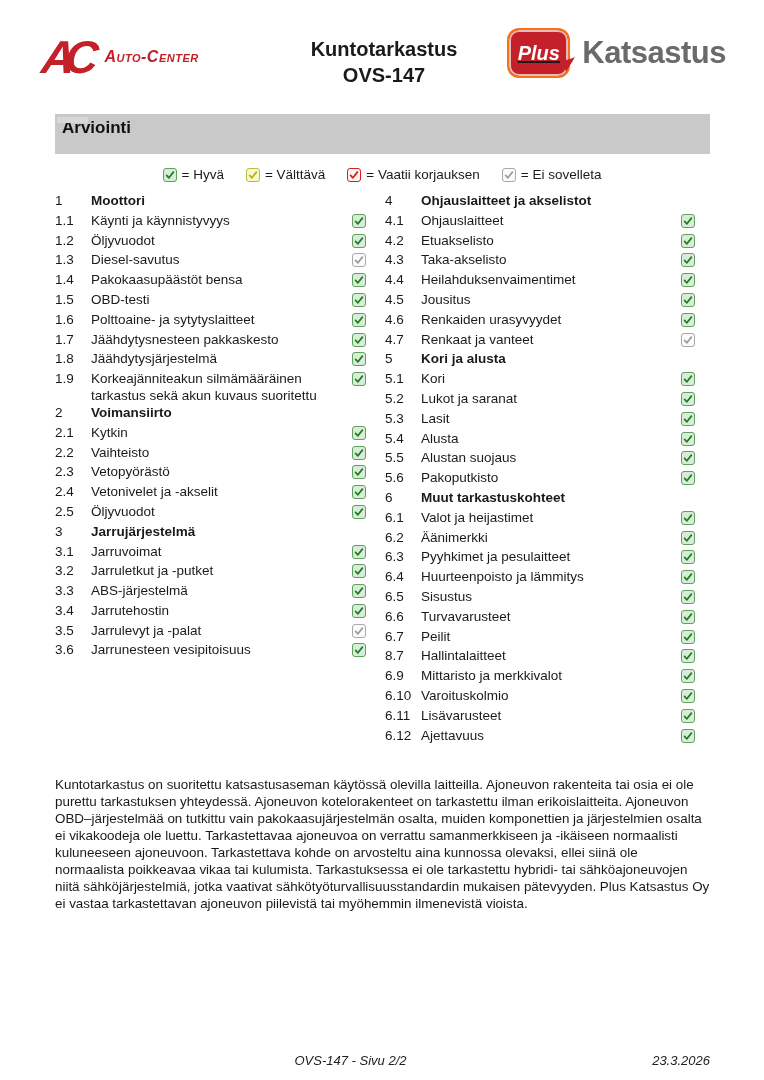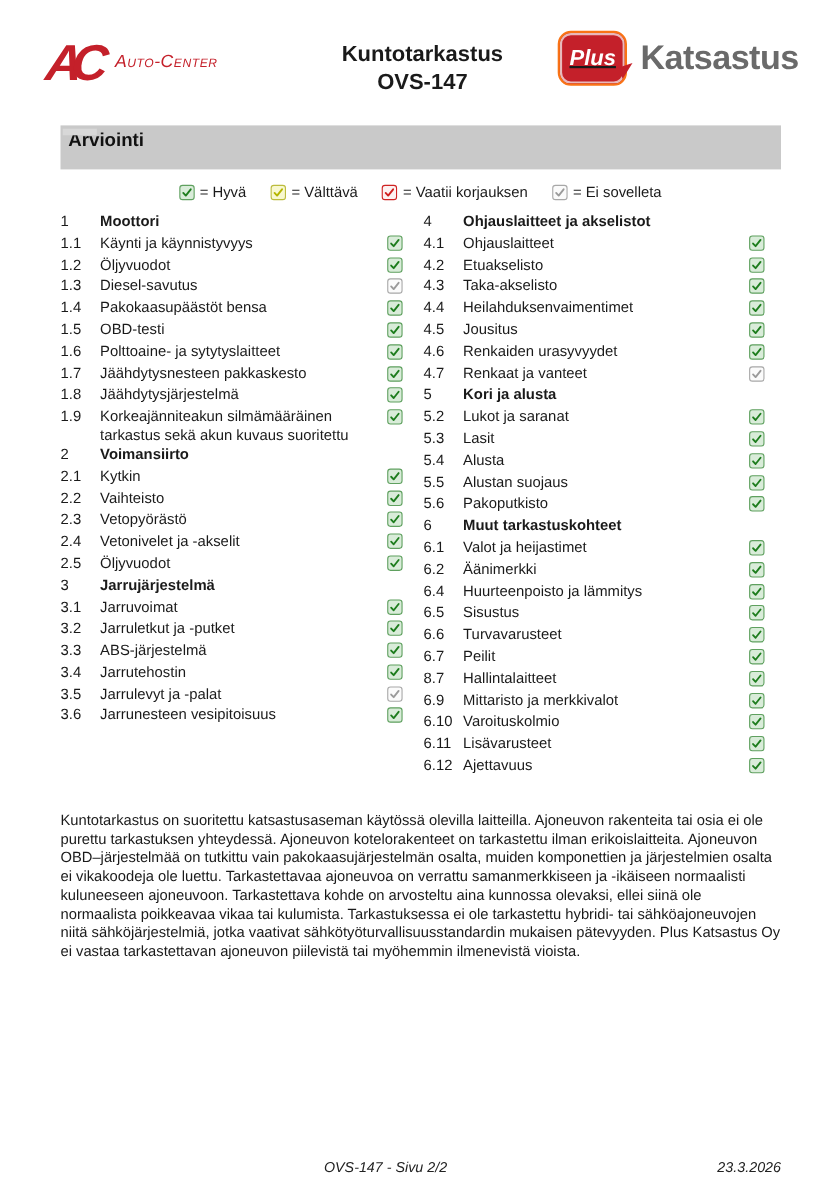--- a/index.html
+++ b/index.html
@@ -14,21 +14,21 @@
   
   .header { display:flex; align-items:flex-start; padding:28px 38px 0 42px; }
   .header > div { flex:1; }
   .logo-ac { display:flex; align-items:center; margin-top:6px; }
   .ac-monogram {
     font-style:italic; font-weight:900; font-size:46px; line-height:1;
     color:var(--brand-red,#d6212a); letter-spacing:-10px; padding-right:14px;
     transform:skewX(-6deg);
   }
   .ac-name {
-    font-style:italic; font-weight:400; font-size:16px;
+    font-style:italic; font-weight:700; font-size:16px;
     font-variant:small-caps; letter-spacing:0.5px;
     color:var(--brand-red,#d6212a); margin-left:2px; 
   }
   .doc-title { text-align:center; font-weight:700; font-size:20px; line-height:1.3; margin-top:8px; }
   .logo-plus { display:flex; justify-content:flex-end; align-items:center; }
   .plus-badge {
     position:relative; width:63px; height:50px; border-radius:12px;
     background:var(--brand-red,#c4202a); border:2px solid #f97316;
     display:flex; align-items:center; justify-content:center;
     box-shadow:inset 0 0 0 2px #e8b9bc;
@@ -411,20 +411,29 @@
           <svg viewBox="0 0 12 12">
             <path d="M2.6 6.4 L4.9 8.8 L9.4 3.1" fill="none" stroke="currentColor" stroke-width="1.7" stroke-linecap="round" stroke-linejoin="round"></path>
           </svg>
         </span>
       </div>
       <div class="row section">
         <span class="num">5</span>
         <span class="label">Kori ja alusta</span>
       </div>
       <div class="row">
+        <span class="num">5.1</span>
+        <span class="label">Kori</span>
+        <span class="cb good">
+          <svg viewBox="0 0 12 12">
+            <path d="M2.6 6.4 L4.9 8.8 L9.4 3.1" fill="none" stroke="currentColor" stroke-width="1.7" stroke-linecap="round" stroke-linejoin="round"></path>
+          </svg>
+        </span>
+      </div>
+      <div class="row">
         <span class="num">5.2</span>
         <span class="label">Lukot ja saranat</span>
         <span class="cb good">
           <svg viewBox="0 0 12 12">
             <path d="M2.6 6.4 L4.9 8.8 L9.4 3.1" fill="none" stroke="currentColor" stroke-width="1.7" stroke-linecap="round" stroke-linejoin="round"></path>
           </svg>
         </span>
       </div>
       <div class="row">
         <span class="num">5.3</span>
@@ -471,20 +480,29 @@
         <span class="label">Valot ja heijastimet</span>
         <span class="cb good">
           <svg viewBox="0 0 12 12">
             <path d="M2.6 6.4 L4.9 8.8 L9.4 3.1" fill="none" stroke="currentColor" stroke-width="1.7" stroke-linecap="round" stroke-linejoin="round"></path>
           </svg>
         </span>
       </div>
       <div class="row">
         <span class="num">6.2</span>
         <span class="label">Äänimerkki</span>
+        <span class="cb good">
+          <svg viewBox="0 0 12 12">
+            <path d="M2.6 6.4 L4.9 8.8 L9.4 3.1" fill="none" stroke="currentColor" stroke-width="1.7" stroke-linecap="round" stroke-linejoin="round"></path>
+          </svg>
+        </span>
+      </div>
+      <div class="row">
+        <span class="num">6.3</span>
+        <span class="label">Pyyhkimet ja pesulaitteet</span>
         <span class="cb good">
           <svg viewBox="0 0 12 12">
             <path d="M2.6 6.4 L4.9 8.8 L9.4 3.1" fill="none" stroke="currentColor" stroke-width="1.7" stroke-linecap="round" stroke-linejoin="round"></path>
           </svg>
         </span>
       </div>
       <div class="row">
         <span class="num">6.4</span>
         <span class="label">Huurteenpoisto ja lämmitys</span>
         <span class="cb good">

